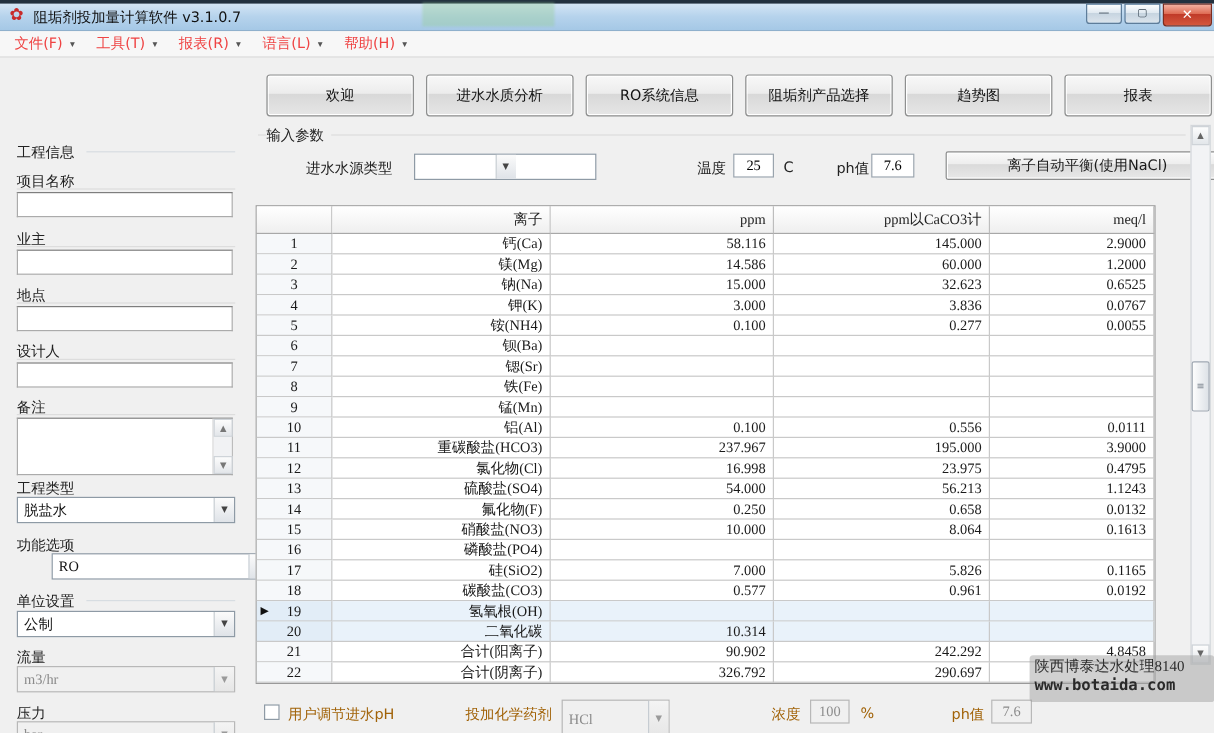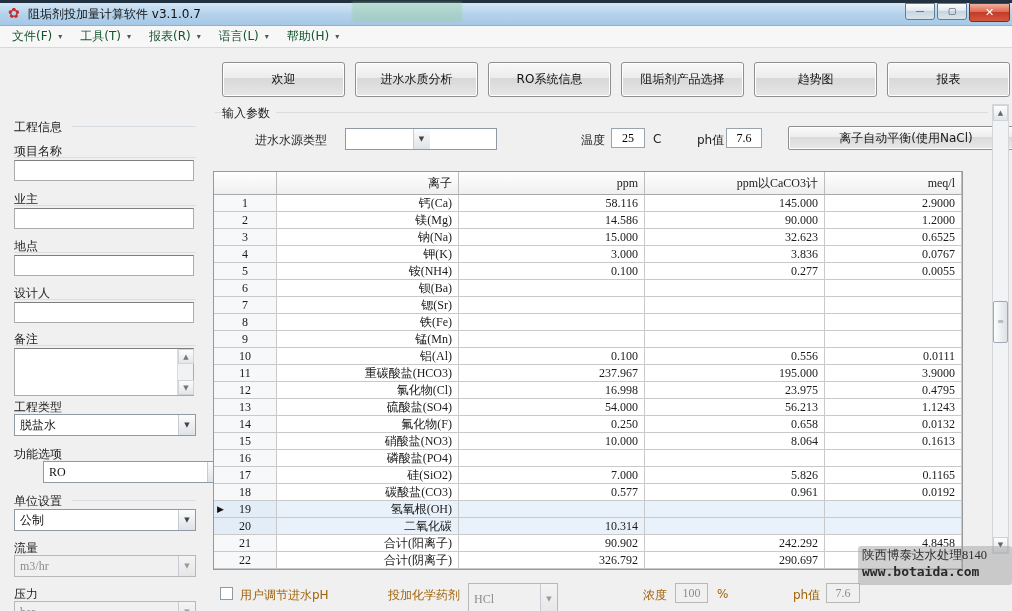--- a/index.html
+++ b/index.html
@@ -17,21 +17,21 @@
   .winbtn { position:absolute; top:3px; height:17px; border:1px solid #5e7d9a; border-radius:0 0 3px 3px;
     background:linear-gradient(#fdfefe,#dfe8f0 45%,#c6d4e0 46%,#dbe4ec); text-align:center; line-height:15px; font-size:9px; color:#33424f; }
   .winbtn.min { left:905px; width:30px; }
   .winbtn.max { left:937px; width:30px; }
   .winbtn.close { left:969px; width:41px; height:19px; color:#fff; font-weight:bold; font-size:11px; line-height:17px;
     background:linear-gradient(#f3b0a0,#de6a52 45%,#c03a28 46%,#d4573d); border-color:#7c2d1f; }
 
   
   .menubar { position:absolute; top:26px; left:0; width:1012px; height:22px; background:#f7f7f7; border-bottom:1px solid #d9d9d9; display:flex; align-items:center; padding-left:10px; }
   .menu-item { display:flex; align-items:center; margin-right:14px; cursor:default; padding:2px 2px; }
-  .menu-item .lbl { color:#14532d; }
+  .menu-item .lbl { color:#ef4444; }
   .menu-item .arr { color:#555; font-size:8px; margin-left:6px; }
 
   
   .side-label { position:absolute; left:14px; color:#222; }
   .side-label.grp { font-weight:normal; }
   .grp-line { position:absolute; height:1px; background:#d7dde2; }
   .lbl-line { position:absolute; left:14px; width:182px; height:1px; background:#dddddd; }
   .tinput { position:absolute; left:14px; width:180px; height:21px; background:#fff; border:1px solid #ababab; border-top-color:#7e7e7e; padding:0 4px; font-family:"Liberation Serif",serif; font-size:12px; }
   .tarea { position:absolute; left:14px; width:180px; height:48px; background:#fff; border:1px solid #ababab; border-top-color:#7e7e7e; }
   .tarea .sb { position:absolute; right:0; top:0; width:16px; height:100%; background:#f1f2f4; border-left:1px solid #dcdcdc; }
@@ -222,21 +222,21 @@
       <div class="gcell gnum"><span class="mark"></span><span>1</span></div>
       <div class="gcell gtext">钙(Ca)</div>
       <div class="gcell gtext">58.116</div>
       <div class="gcell gtext">145.000</div>
       <div class="gcell gtext">2.9000</div>
     </div>
         <div class="grow">
       <div class="gcell gnum"><span class="mark"></span><span>2</span></div>
       <div class="gcell gtext">镁(Mg)</div>
       <div class="gcell gtext">14.586</div>
-      <div class="gcell gtext">90.000</div>
+      <div class="gcell gtext">60.000</div>
       <div class="gcell gtext">1.2000</div>
     </div>
         <div class="grow">
       <div class="gcell gnum"><span class="mark"></span><span>3</span></div>
       <div class="gcell gtext">钠(Na)</div>
       <div class="gcell gtext">15.000</div>
       <div class="gcell gtext">32.623</div>
       <div class="gcell gtext">0.6525</div>
     </div>
         <div class="grow">

